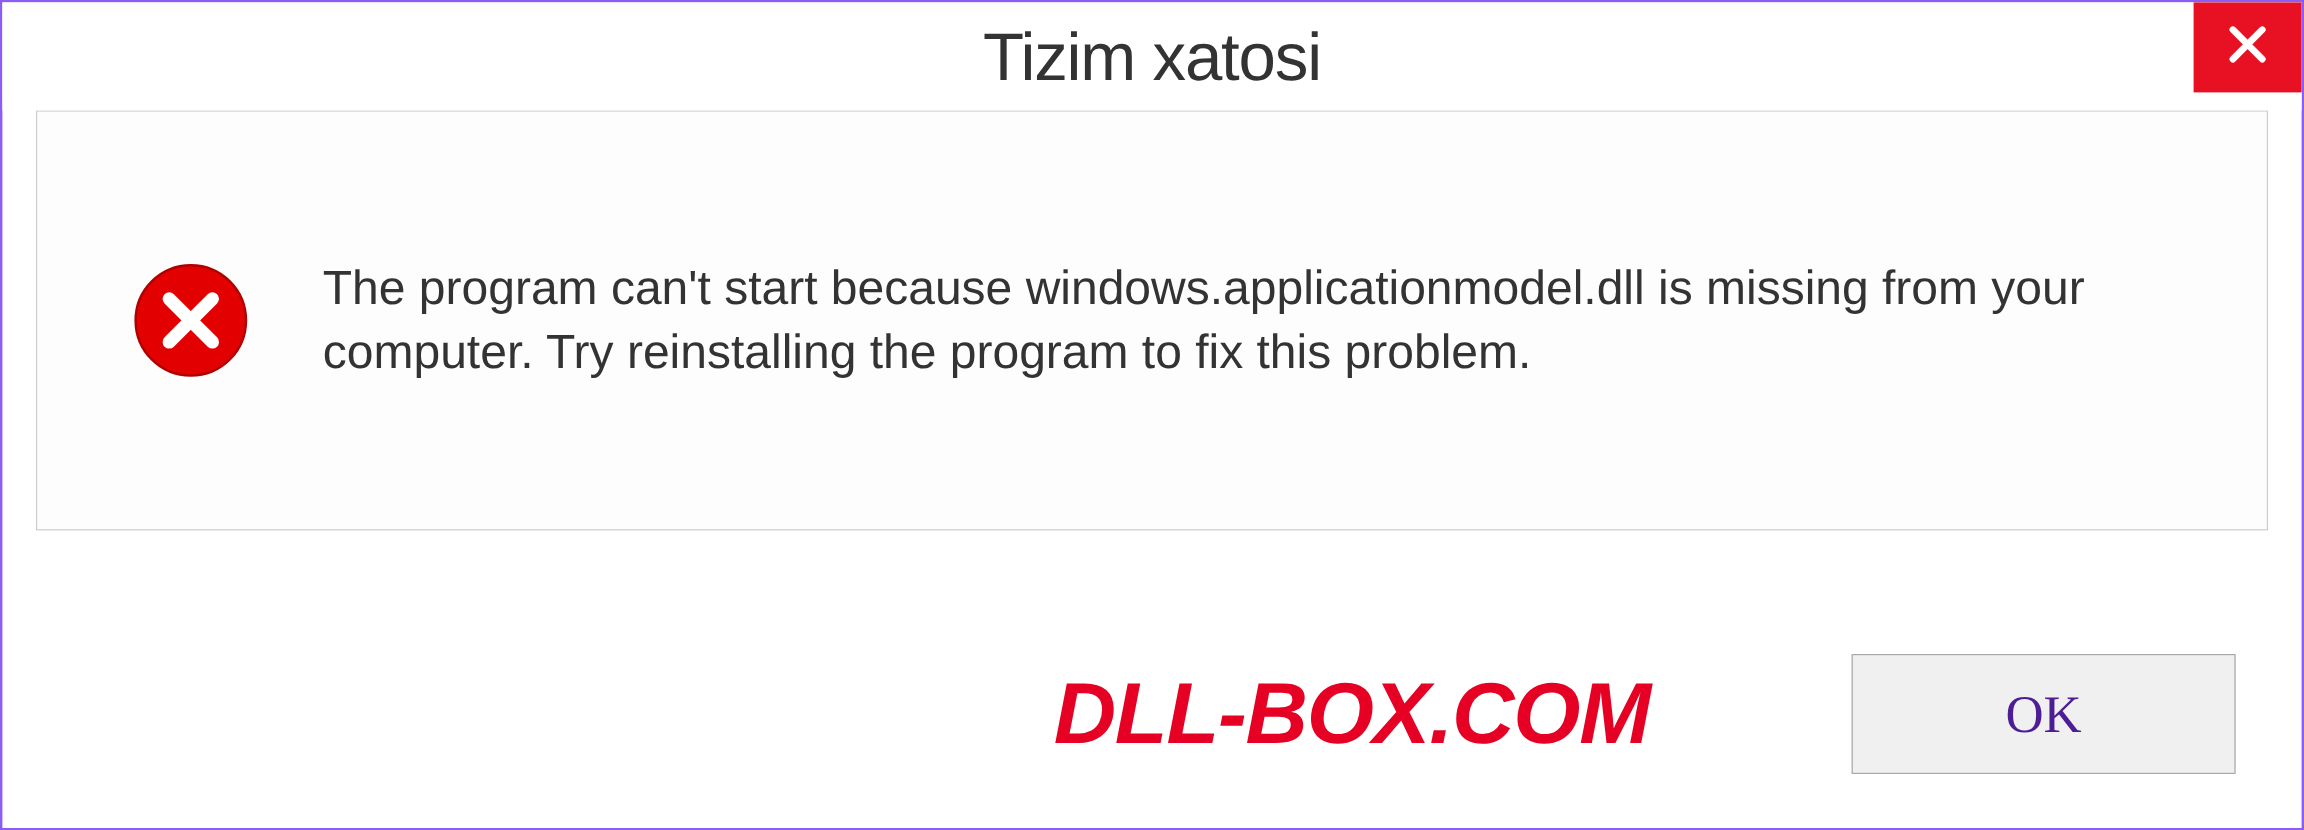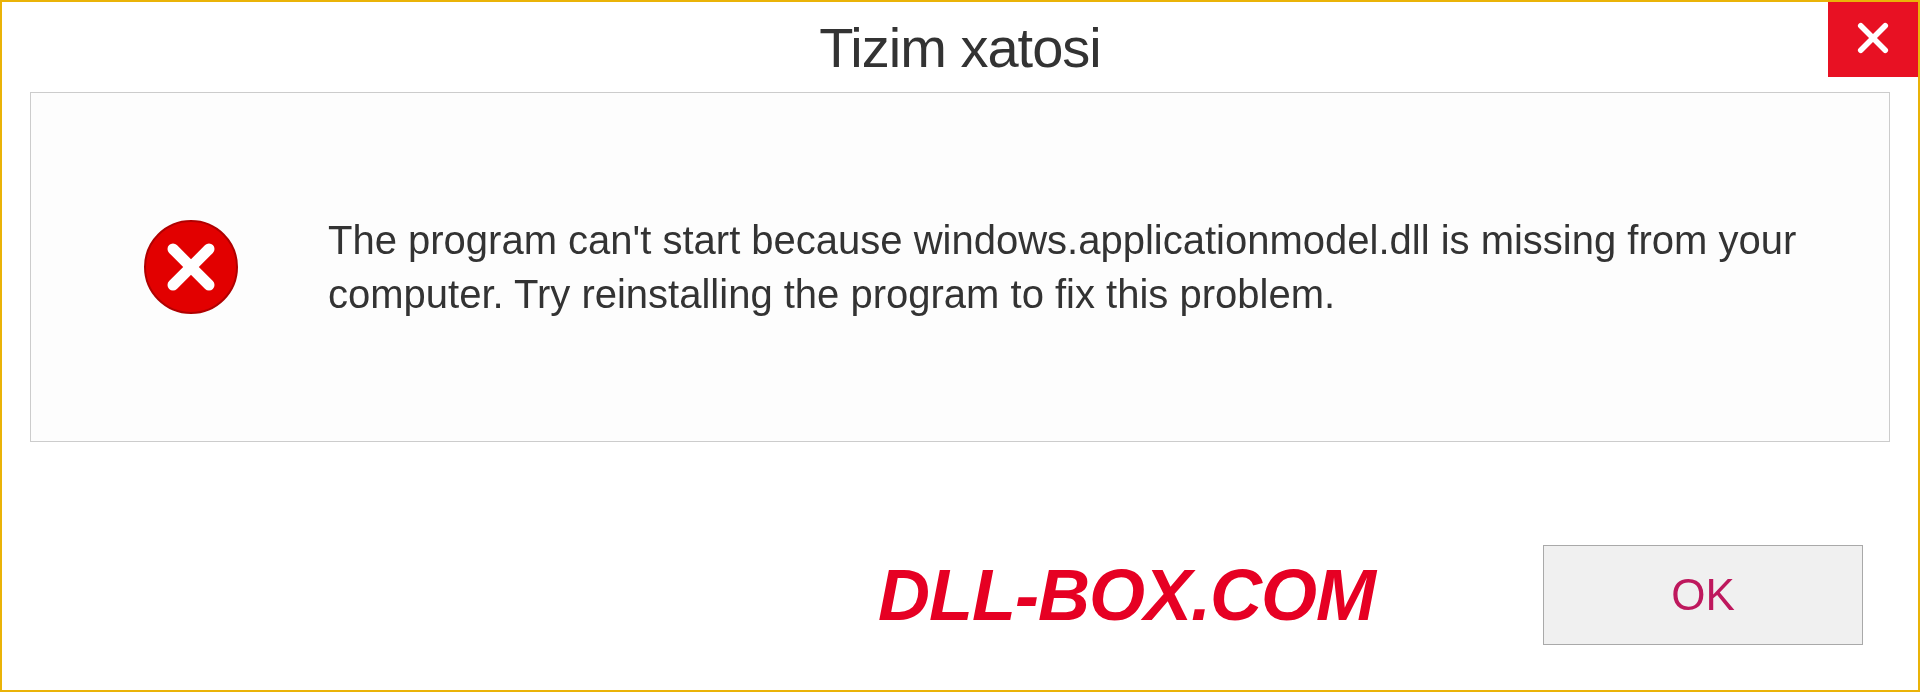--- a/index.html
+++ b/index.html
@@ -12,21 +12,21 @@
       background: #ffffff;
       width: 1920px;
       height: 692px;
       position: relative;
       overflow: hidden;
     }
     .dialog {
       width: 100%;
       height: 100%;
       background: #ffffff;
-      border: 2px solid #eab308;
+      border: 2px solid #8b5cf6;
       position: relative;
     }
     .titlebar {
       height: 90px;
       display: flex;
       align-items: center;
       justify-content: center;
       position: relative;
       background: #ffffff;
     }
@@ -52,22 +52,22 @@
       width: 42px;
       height: 42px;
     }
     .body-panel {
       margin: 0 28px;
       border: 1px solid #cccccc;
       background: #fdfdfd;
       height: 350px;
       display: flex;
       align-items: center;
-      padding: 40px 80px 40px 110px;
-      gap: 87px;
+      padding: 40px 80px 40px 78px;
+      gap: 60px;
     }
     .error-icon {
       width: 100px;
       height: 100px;
       flex-shrink: 0;
       display: flex;
       align-items: center;
       justify-content: center;
     }
     .error-icon svg {
@@ -102,26 +102,26 @@
       text-align: right;
       margin-right: 108px;
       font-family: Arial, sans-serif;
     }
     .ok-button {
       width: 320px;
       height: 100px;
       border: 1px solid #a9a9a9;
       background: #f0f0f0;
       font-size: 44px;
-      color: #be185d;
+      color: #4c1d95;
       display: flex;
       align-items: center;
       justify-content: center;
       cursor: pointer;
-      font-family: Liberation Sans, sans-serif;
+      font-family: Liberation Serif, serif;
     }
   </style>
 </head>
 <body>
 
 <div class="dialog">
 
   <div class="titlebar">
     <div class="title">Tizim xatosi</div>
     <div class="close-button">

